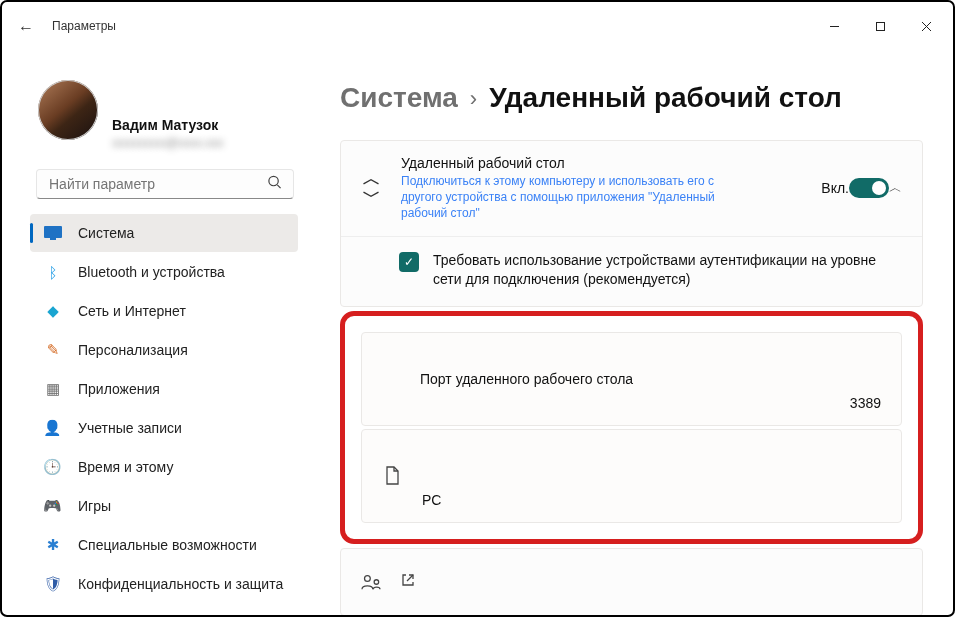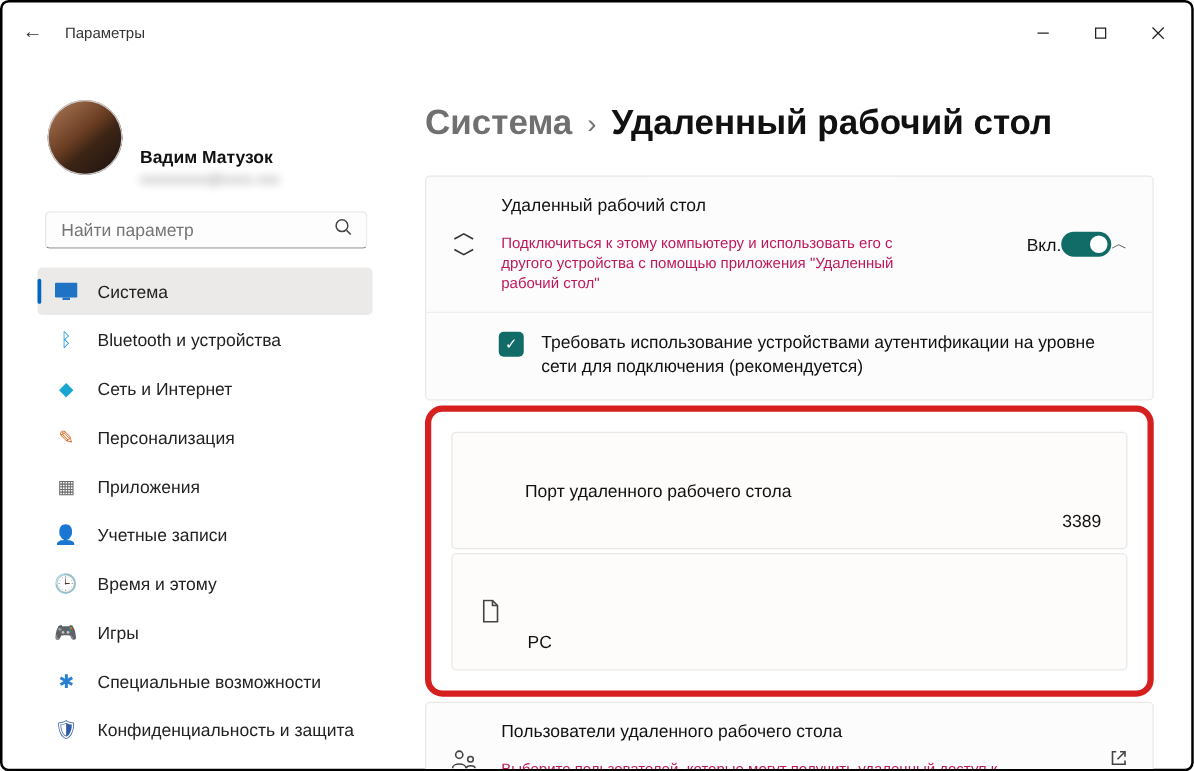--- a/index.html
+++ b/index.html
@@ -30,21 +30,21 @@
 .nav::-webkit-scrollbar-thumb { background: #c7c7c7; border-radius: 2px; }
 .main { flex: 1; padding: 32px 30px 0 28px; overflow-y: auto; }
 .breadcrumb { font-size: 28px; font-weight: 600; color: #111; display: flex; align-items: baseline; gap: 12px; margin-bottom: 26px; }
 .breadcrumb .parent { color: #707070; font-weight: 600; }
 .breadcrumb .chev { color: #707070; font-size: 22px; font-weight: 400; position: relative; top: -1px; }
 .card { border: 1px solid #eae8e6; border-radius: 4px; background: #fcfcfc; margin-bottom: 4px; }
 .row { display: flex; align-items: center; padding: 14px 20px 14px 18px; gap: 18px; min-height: 66px; }
 .row .lead-icon { width: 24px; display: flex; justify-content: center; color: #444; font-size: 18px; flex-shrink: 0; }
 .row .body { flex: 1; }
 .row .body .primary { font-size: 14px; color: #111; }
-.row .body .secondary { font-size: 12px; color: #be185d; line-height: 1.35; margin-top: 15px; max-width: 400px; }
+.row .body .secondary { font-size: 12px; color: #3b82f6; line-height: 1.35; margin-top: 2px; max-width: 400px; }
 .row .trailing { display: flex; align-items: center; gap: 0; font-size: 14px; color: #111; }
 .toggle { width: 40px; height: 20px; border-radius: 10px; background: #116b67; position: relative; }
 .toggle::after { content:""; position:absolute; right:3px; top:3px; width:14px; height:14px; background:#fff; border-radius:50%; }
 .chev-ico { font-size: 13px; color: #444; }
 .sep { height: 1px; background: #eee; margin: 0; }
 .check-row { display: flex; align-items: flex-start; padding: 14px 20px 16px 58px; gap: 14px; }
 .checkbox { width: 20px; height: 20px; border-radius: 4px; background: #116b67; display:flex; align-items:center; justify-content:center; color:#fff; font-size:12px; flex-shrink:0; margin-top: 1px;}
 .check-label { font-size: 14px; color: #111; line-height: 1.4; }
 .highlight-frame { border: 5px solid #d61f1f; border-radius: 14px; padding: 16px; margin-bottom: 4px; position: relative; }
 .highlight-frame .card { margin-bottom: 3px; background:#fdfcfb; }
@@ -210,24 +210,20 @@
     <div class="card">
       <div class="row">
         <div class="lead-icon">
           <svg width="22" height="18" viewBox="0 0 24 20" fill="none" stroke="#444" stroke-width="1.4">
               <circle cx="8" cy="6" r="3.2"></circle>
               <path d="M2 18 C2 13 14 13 14 18"></path>
               <circle cx="18" cy="10" r="2.5"></circle>
               <path d="M14.5 18 C14.5 15 22 15 22 18"></path>
             </svg>
         </div>
-        <div class="body">
-          <div class="primary">Пользователи удаленного рабочего стола</div>
-          <div class="secondary">Выберите пользователей, которые могут получить удаленный доступ к этому компьютеру</div>
-        </div>
         <div class="trailing">
             <span class="ext-icon">
           <svg width="14" height="14" viewBox="0 0 14 14" fill="none" stroke="#444" stroke-width="1.3">
                 <path d="M5 2 H2 V12 H12 V9"></path>
                 <path d="M8 2 H12 V6"></path>
                 <path d="M12 2 L6 8"></path>
               </svg>
         </span>
           </div>
       </div>

